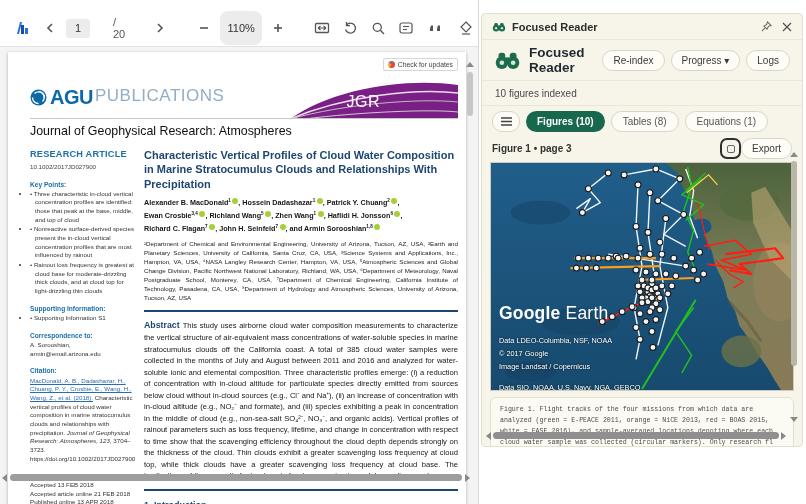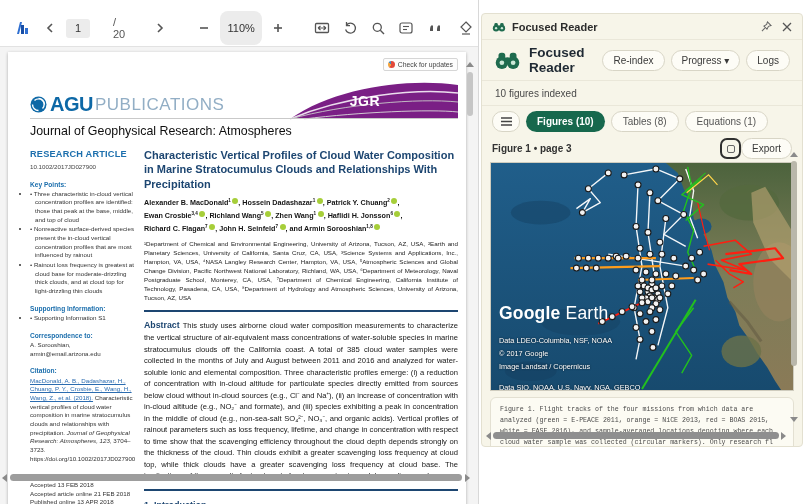--- a/index.html
+++ b/index.html
@@ -21,26 +21,26 @@
   .avatar{width:15px;height:15px;border-radius:50%;background:#3c3c3c;position:relative;overflow:hidden;flex:none}
   .avatar::after{content:"";position:absolute;left:7px;top:3px;width:7px;height:7px;border-radius:50%;background:#8d8d7a}
 
   .docarea{position:absolute;left:0;top:48px;right:0;bottom:0;background:#f4f4f4;overflow:hidden}
   .page{position:absolute;left:8px;top:4px;width:458px;height:560px;background:#fff;box-shadow:0 1px 3px rgba(0,0,0,.30);overflow:hidden}
 
   .badge{position:absolute;right:8px;top:6px;display:flex;align-items:center;gap:3px;border:1px solid #d6d6d6;background:#fdfdfd;
          border-radius:2px;padding:2px 4px;font-size:6.8px;color:#444;white-space:nowrap}
   .badge-dot{width:7px;height:7px;border-radius:50%;background:conic-gradient(#e2493b 0 60%,#f2a33c 60% 85%,#3f8cc5 85% 100%);flex:none}
 
-  .agu-row{position:absolute;left:22px;top:41px;display:flex;align-items:center}
+  .agu-row{position:absolute;left:22px;top:34px;display:flex;align-items:flex-start}
   .agu-mark{align-self:center;margin-right:3px}
   .agu-word{font-size:20px;font-weight:800;color:#0d68a6;letter-spacing:-.5px}
   .pub-word{font-size:17px;font-weight:300;color:#92aec5;letter-spacing:.5px;margin-left:2px}
   .jgr-wrap{position:absolute;right:8px;top:24px}
-  .jgr-text{position:absolute;right:78px;top:17px;color:#fff;font-weight:700;font-size:14px;letter-spacing:.5px}
+  .jgr-text{position:absolute;right:78px;top:17px;color:#fff;font-weight:400;font-size:16px;letter-spacing:.5px}
   .logo-rule{position:absolute;left:22px;right:8px;top:66px;border-top:1px solid #c9c9c9}
   .journal-name{position:absolute;left:22px;top:72px;font-size:12.4px;font-weight:400;color:#0f0f0f}
 
   .cols{position:absolute;left:22px;right:8px;top:96px;display:flex;gap:10px}
   .colL{width:104px;flex:none;font-size:6.2px;line-height:1.4;color:#333}
   .colR{flex:1;min-width:0}
   .ra{font-size:9.2px;font-weight:700;color:#1c6fad;letter-spacing:.2px}
   .doi{font-size:6.2px;color:#444;margin-top:2px}
   .bh{color:#1c6fad;font-weight:700;font-size:6.6px;margin:8px 0 1px}
   .kp li{padding-left:5px;text-indent:-5px;margin-bottom:1px}

